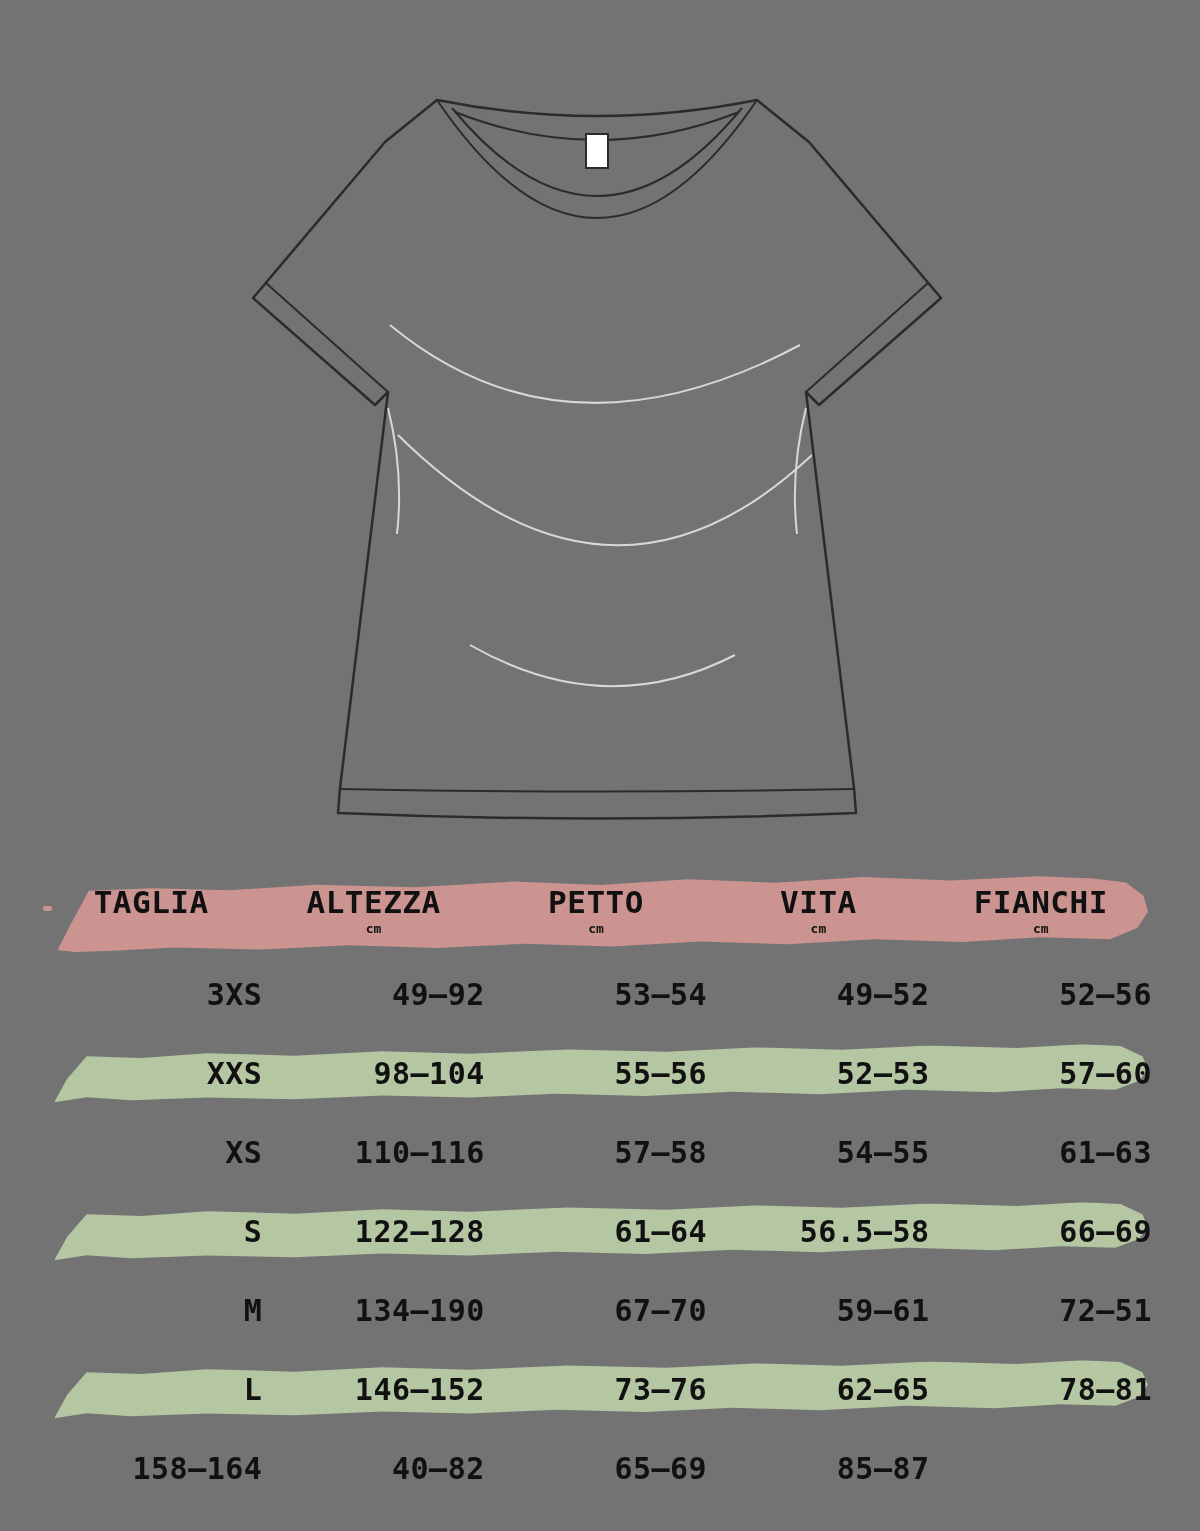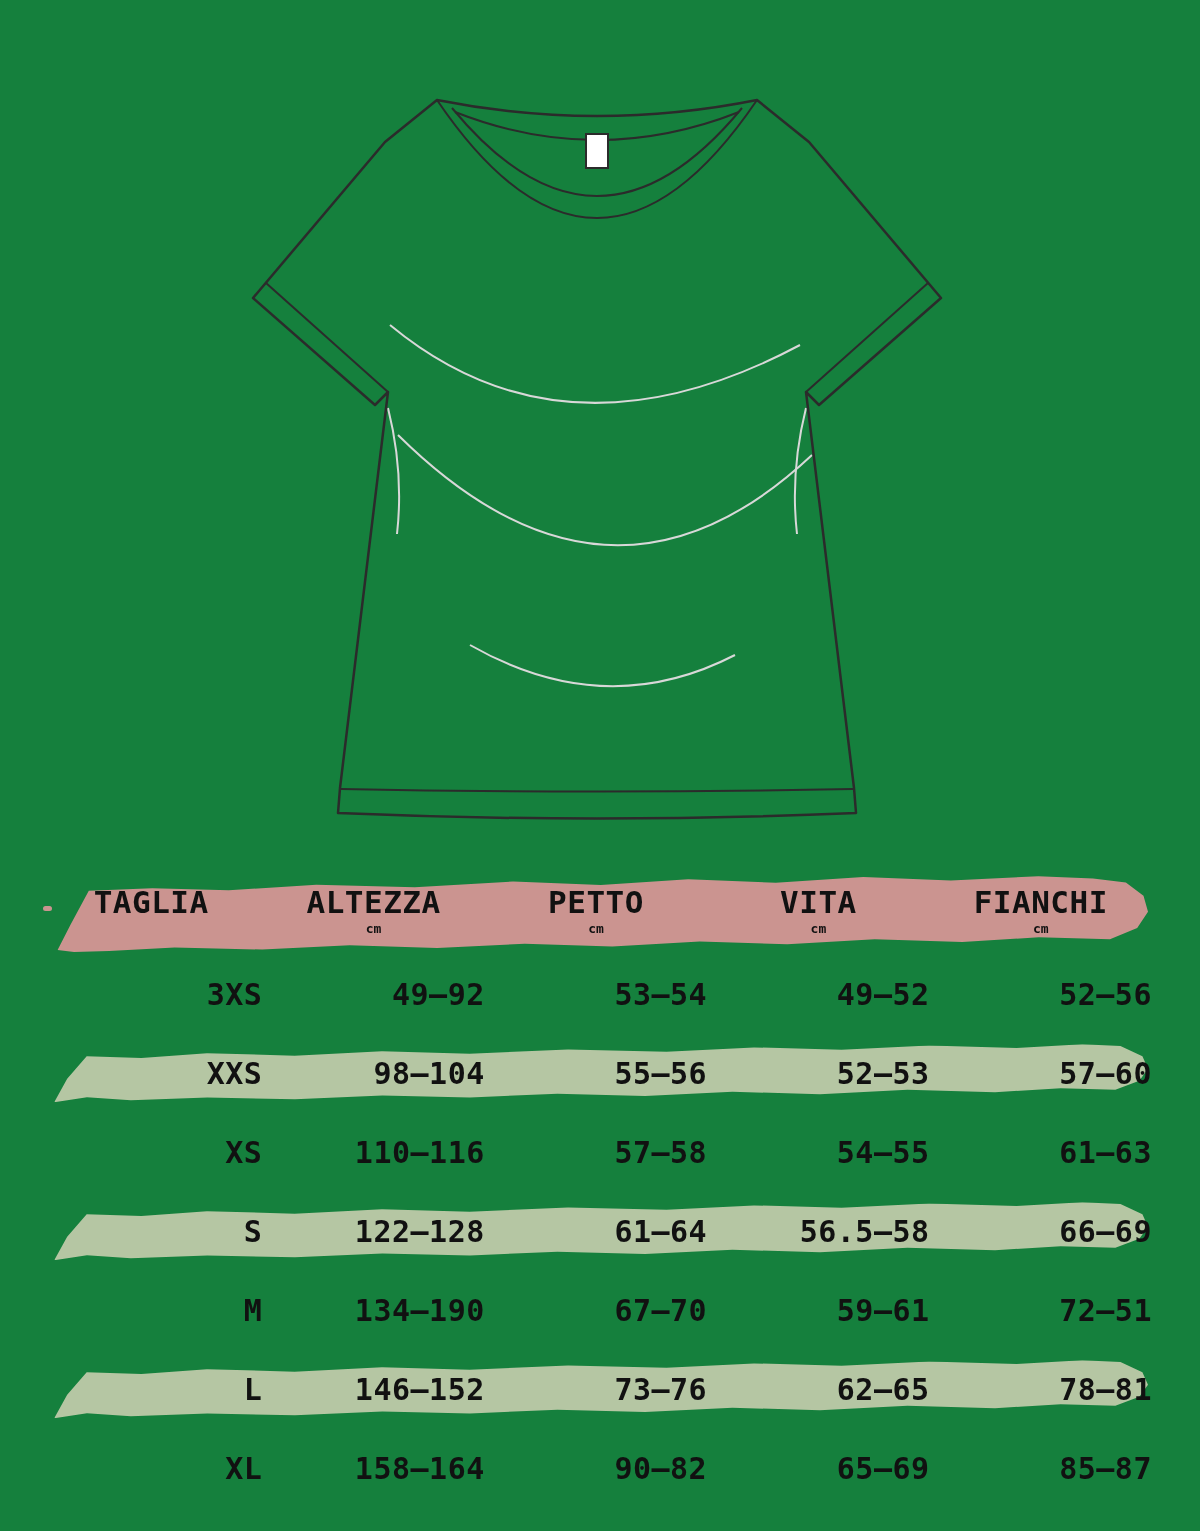--- a/index.html
+++ b/index.html
@@ -1,19 +1,19 @@
 <!DOCTYPE html>
 <html style="--band-pink: #cb9490; --band-green: #b5c6a3; --ink: #111111;"><head>
 <meta charset="utf-8">
 <style>
   html,body{margin:0;padding:0;}
   .page{
     position:relative;
     width:1200px;height:1531px;
-    background:#15803d;
+    background:#737373;
     overflow:hidden;
     font-family:"DejaVu Sans Mono","Liberation Mono",monospace;
     color:var(--ink,#111111);
   }
   .tshirt{position:absolute;left:0;top:0;}
   .size-table{
     position:absolute;
     left:40px;top:870px;
     width:1112px;
   }
@@ -157,21 +157,20 @@
 
     <div class="trow highlight">
       <div class="cell">L</div>
       <div class="cell">146–152</div>
       <div class="cell">73–76</div>
       <div class="cell">62–65</div>
       <div class="cell">78–81</div>
     </div>
 
     <div class="trow">
-      <div class="cell">XL</div>
       <div class="cell">158–164</div>
-      <div class="cell">90–82</div>
+      <div class="cell">40–82</div>
       <div class="cell">65–69</div>
       <div class="cell">85–87</div>
     </div>
 
   </div>
 </div>
 
 </body></html>

